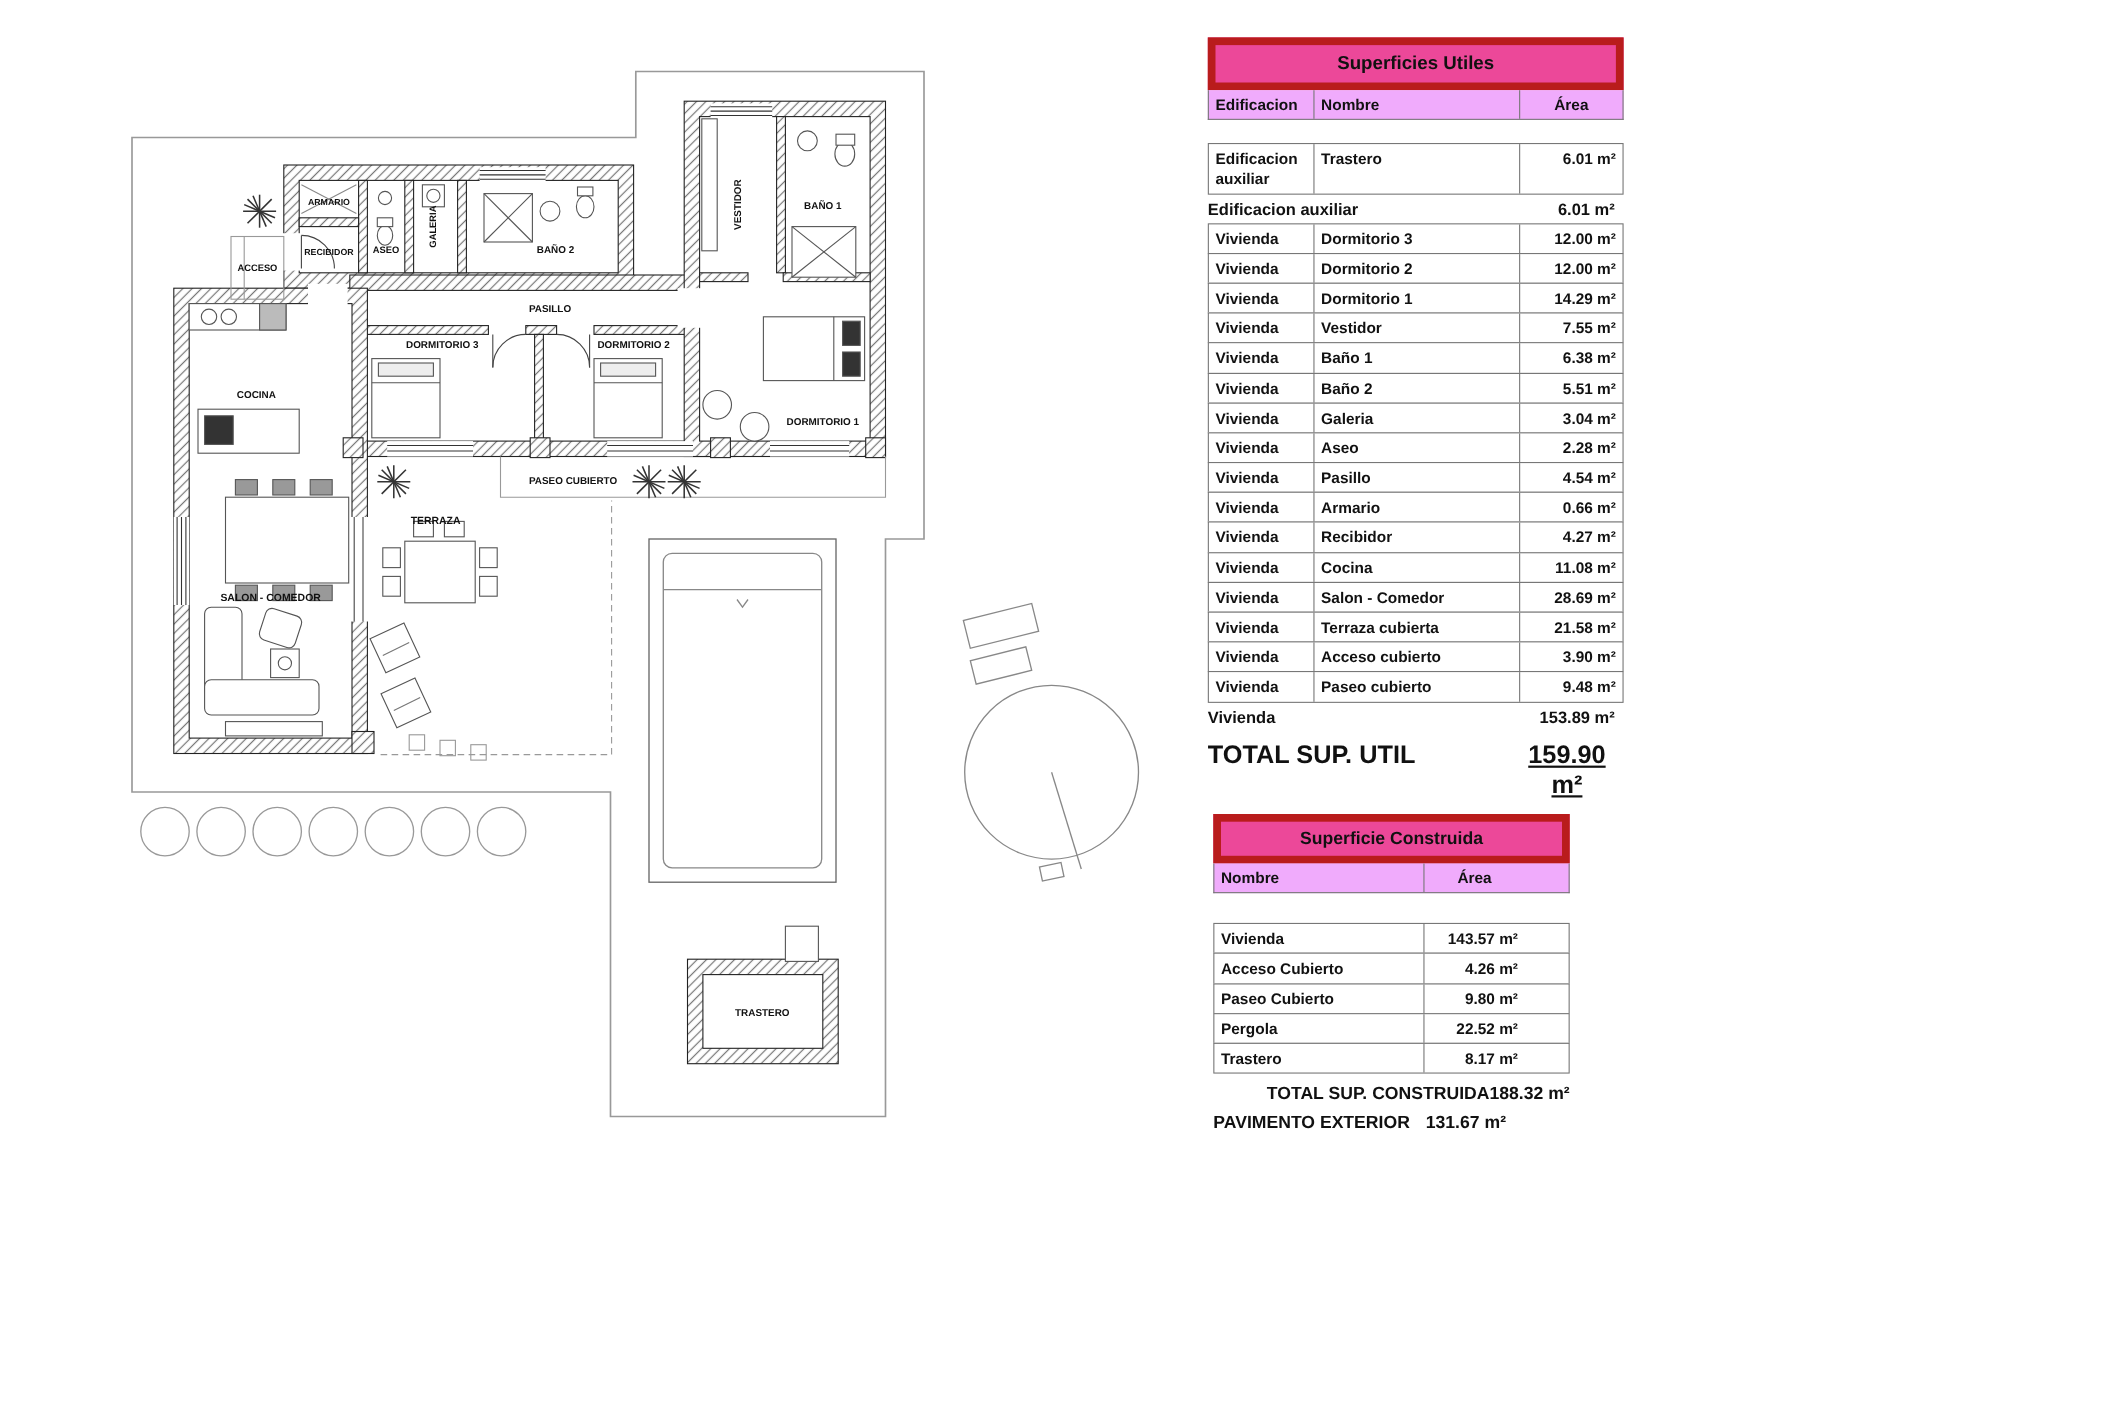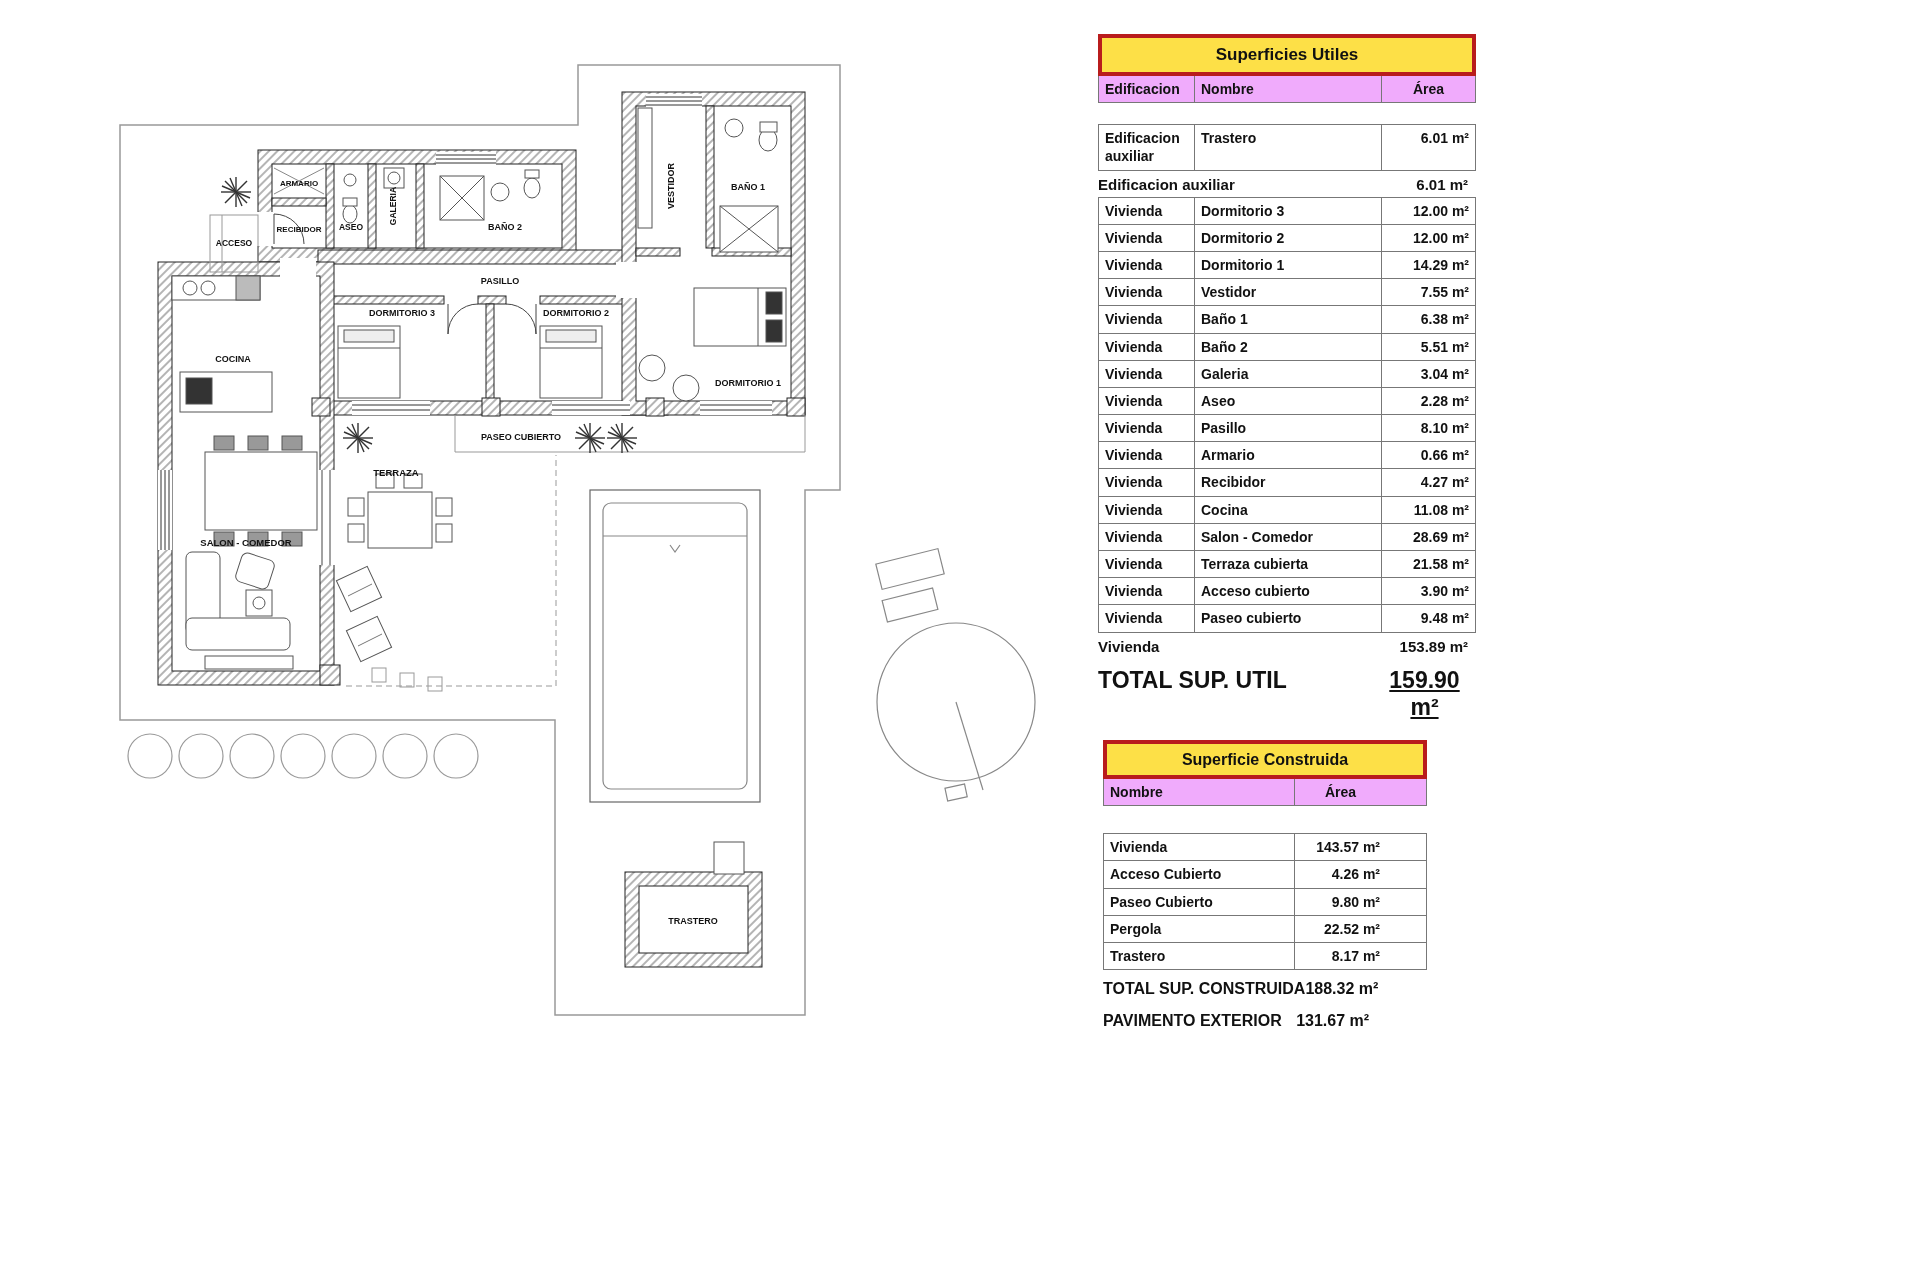--- a/index.html
+++ b/index.html
@@ -6,40 +6,40 @@
   body{
     width:1920px;height:1280px;position:relative;background:#fff;overflow:hidden;
     font-family:"Liberation Sans",sans-serif;color:#111;
   }
   .plan-wrap{position:absolute;left:0;top:0;width:1080px;height:1080px;}
   .plan-wrap svg text{font-family:"Liberation Sans",sans-serif;font-weight:bold;fill:#111;}
 
   
   .t1{position:absolute;left:1098px;top:34px;width:378px;}
   .t2{position:absolute;left:1103px;top:740px;width:324px;}
-  .t-title{border:4px solid #b91c1c;height:34px;display:flex;align-items:center;justify-content:center;
-    font-weight:bold;font-size:17px;background:#fde047;}
+  .t-title{border:7px solid #b91c1c;height:34px;display:flex;align-items:center;justify-content:center;
+    font-weight:bold;font-size:17px;background:#ec4899;}
   .t2 .t-title{height:31px;font-size:16px;}
   .t-head{display:grid;border:1px solid #777;border-top:none;background:#f0abfc;}
   .t1 .t-head{grid-template-columns:95px 187px 94px;}
   .t2 .t-head{grid-template-columns:190px 92px;}
   .cell{padding:4px 6px;font-weight:bold;font-size:14px;line-height:1.3;}
   .cell + .cell{border-left:1px solid #777;}
   .t-gap1{height:22px;}
   .t-gap2{height:28px;}
   .t-row{display:grid;border:1px solid #777;margin-top:-1px;background:#fff;}
   .t1 .t-row{grid-template-columns:95px 187px 94px;}
   .t2 .t-row{grid-template-columns:190px 92px;}
   .right{text-align:right;}
   .center{text-align:center;}
   .t-sub{display:grid;grid-template-columns:283px 93px;padding:5px 0;font-weight:bold;font-size:15px;}
   .t-sub .sub-area{text-align:right;padding-right:6px;}
   .t-total{display:grid;grid-template-columns:283px 93px;padding:7px 0 0 0;font-weight:bold;font-size:23px;}
   .t-total .sub-area{text-align:center;padding-right:6px;text-decoration:underline;}
-  .t2-total{display:flex;justify-content:flex-start;margin-top:10px;font-weight:bold;font-size:16px;}
+  .t2-total{display:flex;justify-content:flex-end;margin-top:10px;font-weight:bold;font-size:16px;}
   .pavimento{position:absolute;left:1103px;top:1012px;font-weight:bold;font-size:16px;}
   .pavimento span + span{margin-left:10px;margin-top:29px;}
 </style>
 </head>
 <body>
 
 <div class="plan-wrap">
 <svg width="1080" height="1080" viewBox="0 0 1080 1080">
   <defs>
     <pattern id="hatch" patternUnits="userSpaceOnUse" width="6" height="6" patternTransform="rotate(45)">
@@ -333,21 +333,21 @@
         <div class="cell right">3.04 m²</div>
       </div>
       <div class="t-row">
         <div class="cell">Vivienda</div>
         <div class="cell">Aseo</div>
         <div class="cell right">2.28 m²</div>
       </div>
       <div class="t-row">
         <div class="cell">Vivienda</div>
         <div class="cell">Pasillo</div>
-        <div class="cell right">8.10 m²</div>
+        <div class="cell right">4.54 m²</div>
       </div>
       <div class="t-row">
         <div class="cell">Vivienda</div>
         <div class="cell">Armario</div>
         <div class="cell right">0.66 m²</div>
       </div>
       <div class="t-row">
         <div class="cell">Vivienda</div>
         <div class="cell">Recibidor</div>
         <div class="cell right">4.27 m²</div>

